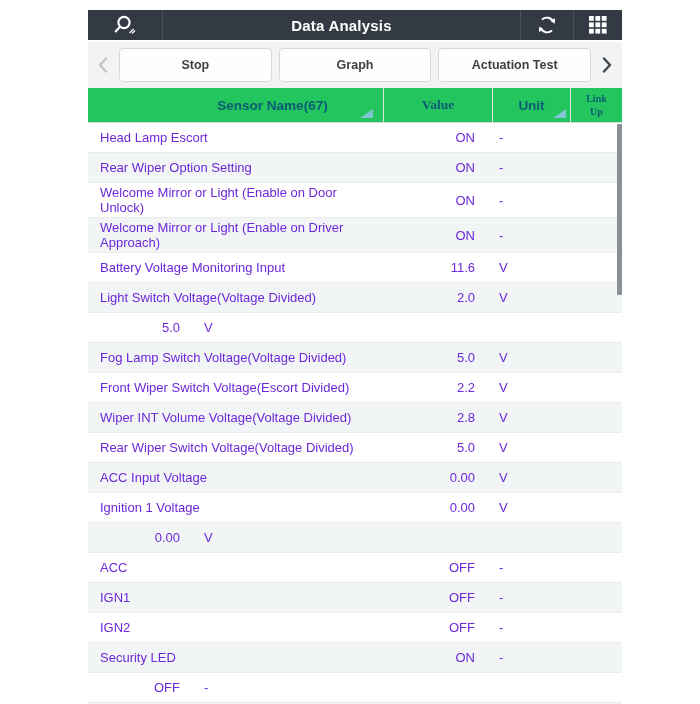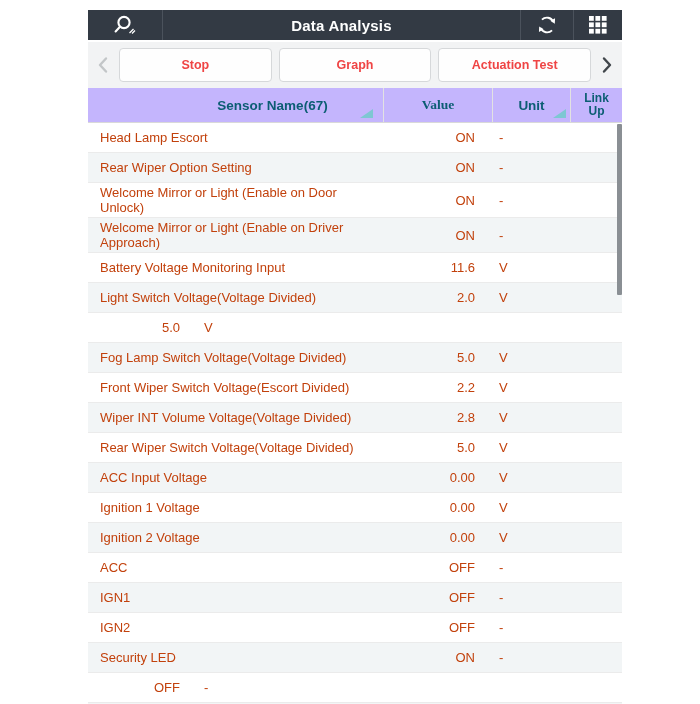--- a/index.html
+++ b/index.html
@@ -13,40 +13,40 @@
   .tb-title{flex:1;color:#ffffff;font-size:15px;font-weight:bold;letter-spacing:.2px;}
   .tb-refresh{width:52px;border-left:1px solid #4b525c;}
   .tb-grid{width:48px;border-left:1px solid #4b525c;}
 
   
   .toolbar{margin-top:2px;height:46px;background:#f2f3f4;display:flex;align-items:center;
     padding:0 4px;box-sizing:border-box;}
   .nav-chev{width:22px;display:flex;align-items:center;justify-content:center;flex:0 0 auto;background:none;border:none;padding:0;}
   .btn-strip{flex:1;display:flex;gap:7px;margin:0 5px;}
   .tbtn{flex:1;height:34px;background:#fefefe;border:1px solid #d6d8da;border-radius:4px;
-    font-family:inherit;font-size:12.5px;font-weight:bold;color:#ef4444;display:flex;
+    font-family:inherit;font-size:12.5px;font-weight:bold;color:#404040;display:flex;
     align-items:center;justify-content:center;white-space:nowrap;padding:0 4px;}
 
   
-  .thead{height:35px;background:#c4b5fd;border-bottom:1px solid #d9d9d9;display:flex;
+  .thead{height:35px;background:#22c55e;border-bottom:1px solid #d9d9d9;display:flex;
     color:#0c5d73;font-weight:bold;font-size:13.5px;box-sizing:border-box;}
   .th{display:flex;align-items:center;justify-content:center;position:relative;box-sizing:border-box;}
   .th-name{width:295px;padding-left:74px;}
   .th-value{width:109px;border-left:1px solid #e2e2e2;font-family:Liberation Serif, serif;}
   .th-unit{width:78px;border-left:1px solid #e2e2e2;align-items:center;}
-  .th-link{flex:1;border-left:1px solid #e2e2e2;font-size:12px;line-height:13px;text-align:center;}
+  .th-link{flex:1;border-left:1px solid #e2e2e2;font-size:10px;line-height:13px;text-align:center;font-family:Liberation Serif, serif;}
   .th-link span{display:block;width:30px;margin:0 auto;}
   .sort-tri{position:absolute;bottom:4px;width:0;height:0;
     border-left:13px solid transparent;border-bottom:9px solid #7ec7d2;}
   .th-name .sort-tri{right:10px;}
   .th-unit .sort-tri{right:4px;}
 
   
   .tbody{position:relative;height:586px;overflow:hidden;}
-  .row{display:flex;min-height:29px;border-bottom:1px solid #ebebeb;font-size:13px;color:#c2410c;
+  .row{display:flex;min-height:29px;border-bottom:1px solid #ebebeb;font-size:13px;color:#6d28d9;
     align-items:stretch;background:#ffffff;}
   .row:nth-child(even){background:#f2f5f6;}
   .cell{display:flex;align-items:center;box-sizing:border-box;}
   .c-name{width:295px;padding:2px 10px 2px 12px;line-height:15px;}
   .c-value{width:109px;justify-content:flex-end;padding-right:17px;}
   .c-unit{width:78px;padding-left:7px;}
   .c-link{flex:1;}
   .scroll-thumb{position:absolute;right:0;top:1px;width:5px;height:171px;background:#8a8f94;border-radius:1px;}
 
   svg{display:block;}
@@ -283,23 +283,20 @@
           </div>
     <div class="cell c-value">
             <span>0.00</span>
           </div>
     <div class="cell c-unit">
             <span>V</span>
           </div>
     <div class="cell c-link"></div>
   </div>
         <div class="row">
-    <div class="cell c-name">
-            <span>Ignition 2 Voltage</span>
-          </div>
     <div class="cell c-value">
             <span>0.00</span>
           </div>
     <div class="cell c-unit">
             <span>V</span>
           </div>
     <div class="cell c-link"></div>
   </div>
         <div class="row">
     <div class="cell c-name">

